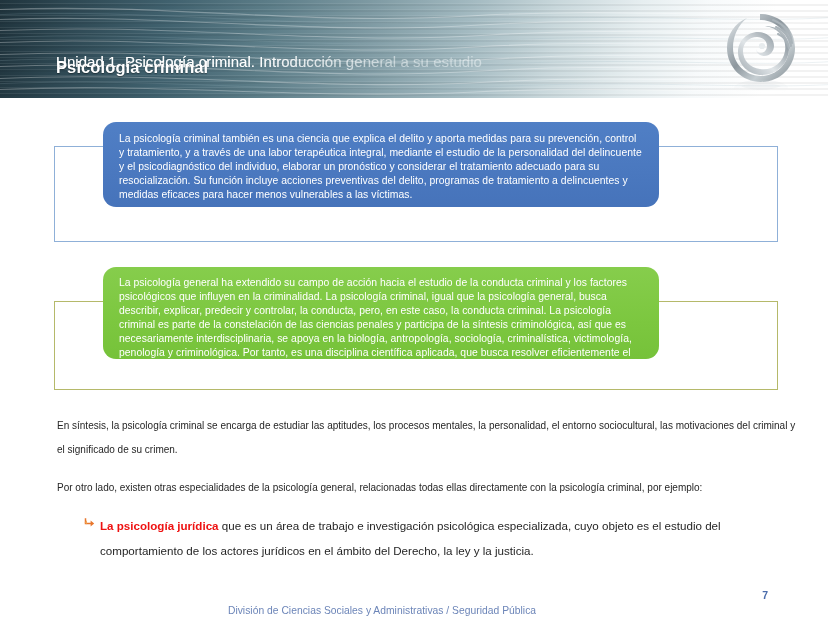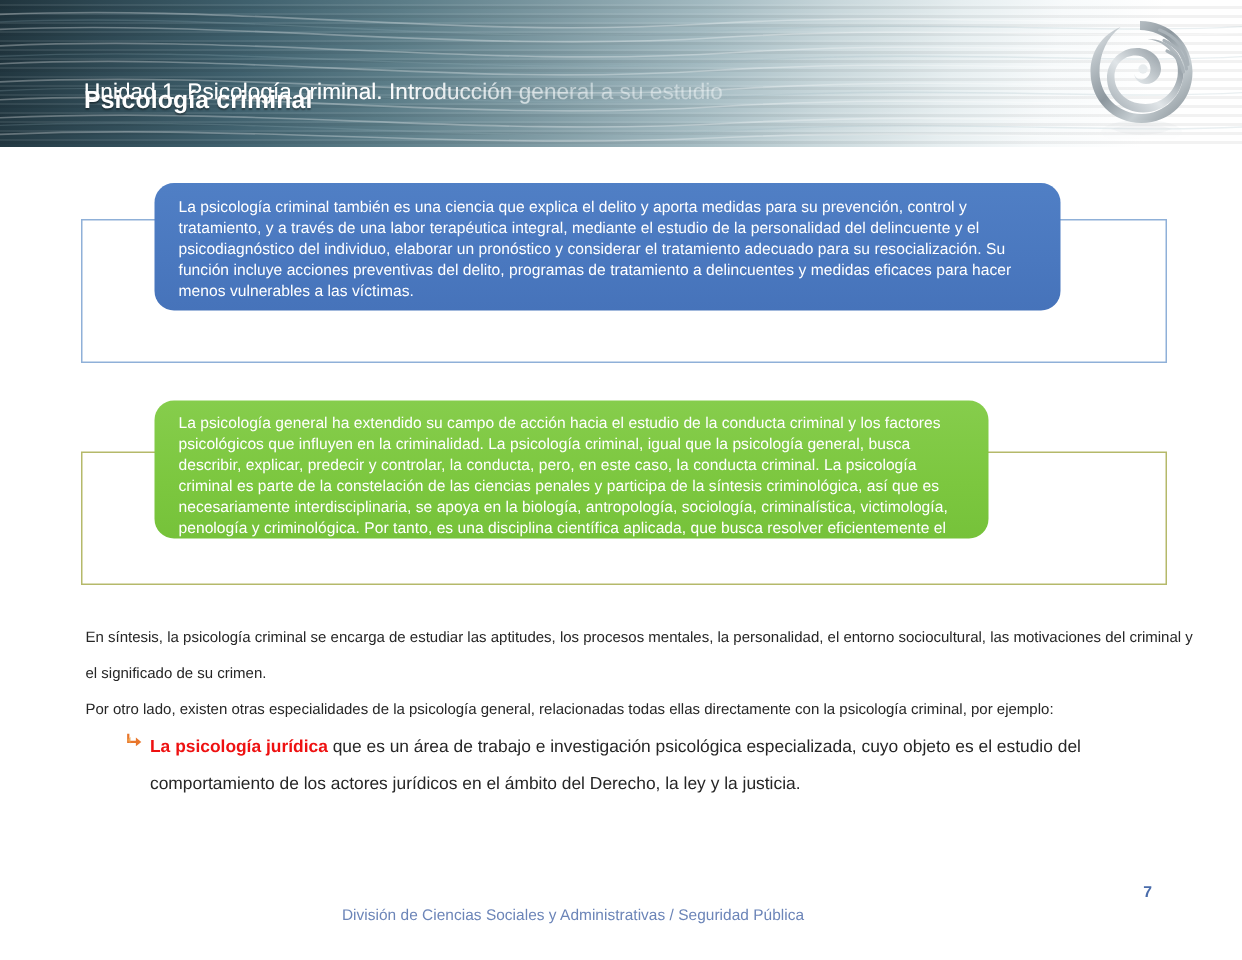--- a/index.html
+++ b/index.html
@@ -108,21 +108,21 @@
     position: absolute;
     border-radius: 13px;
     padding: 10px 16px 12px 16px;
     color: #ffffff;
     font-size: 10.4px;
     line-height: 14.1px;
     letter-spacing: 0.03px;
   }
   .callout-blue {
     left: 103px; top: 122px;
-    width: 604px; height: 85px;
+    width: 556px; height: 85px;
     background: #4a7ac2;
     background: linear-gradient(180deg, #507fc5 0%, #4a78bf 60%, #4673ba 100%);
   }
   .callout-green {
     left: 103px; top: 267px;
     width: 556px; height: 92px;
     background: #7ec943;
     background: linear-gradient(180deg, #86cd4c 0%, #7cc73f 60%, #76c23a 100%);
     padding-top: 9px;
   }
@@ -132,25 +132,25 @@
     position: absolute;
     left: 57px; top: 414px;
     width: 740px;
   }
   .para {
     font-size: 10px;
     color: #262626;
     line-height: 24px;
     margin: 0;
   }
-  .para + .para { margin-top: 0px; }
+  .para + .para { margin-top: 14px; }
 
   .bullet-row {
     position: absolute;
-    left: 84px; top: 485px;
+    left: 84px; top: 513px;
     width: 700px;
     display: flex;
     align-items: flex-start;
   }
   .bullet-marker {
     width: 14px;
     flex: 0 0 14px;
     padding-top: 2px;
     line-height: 1;
   }

